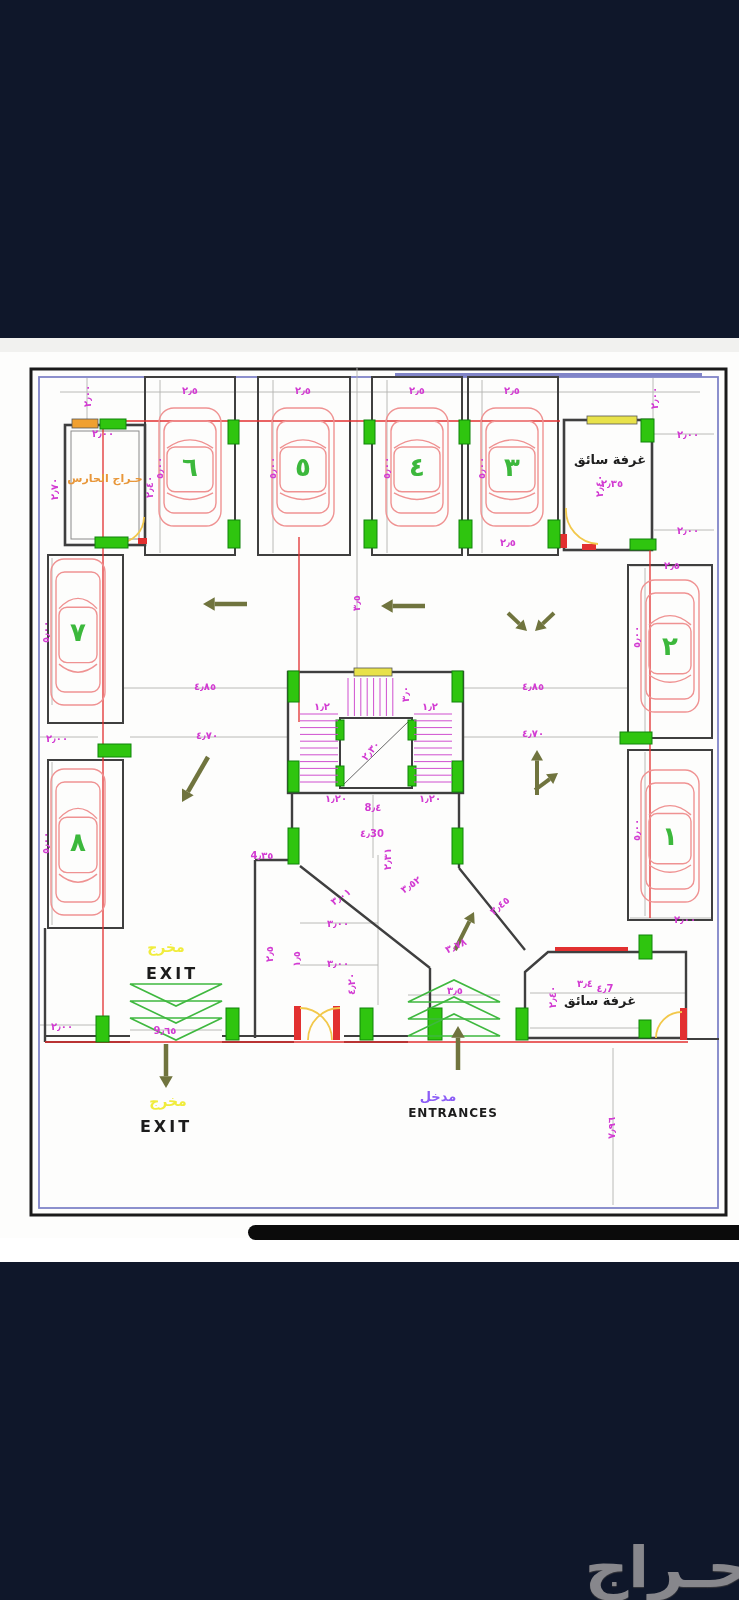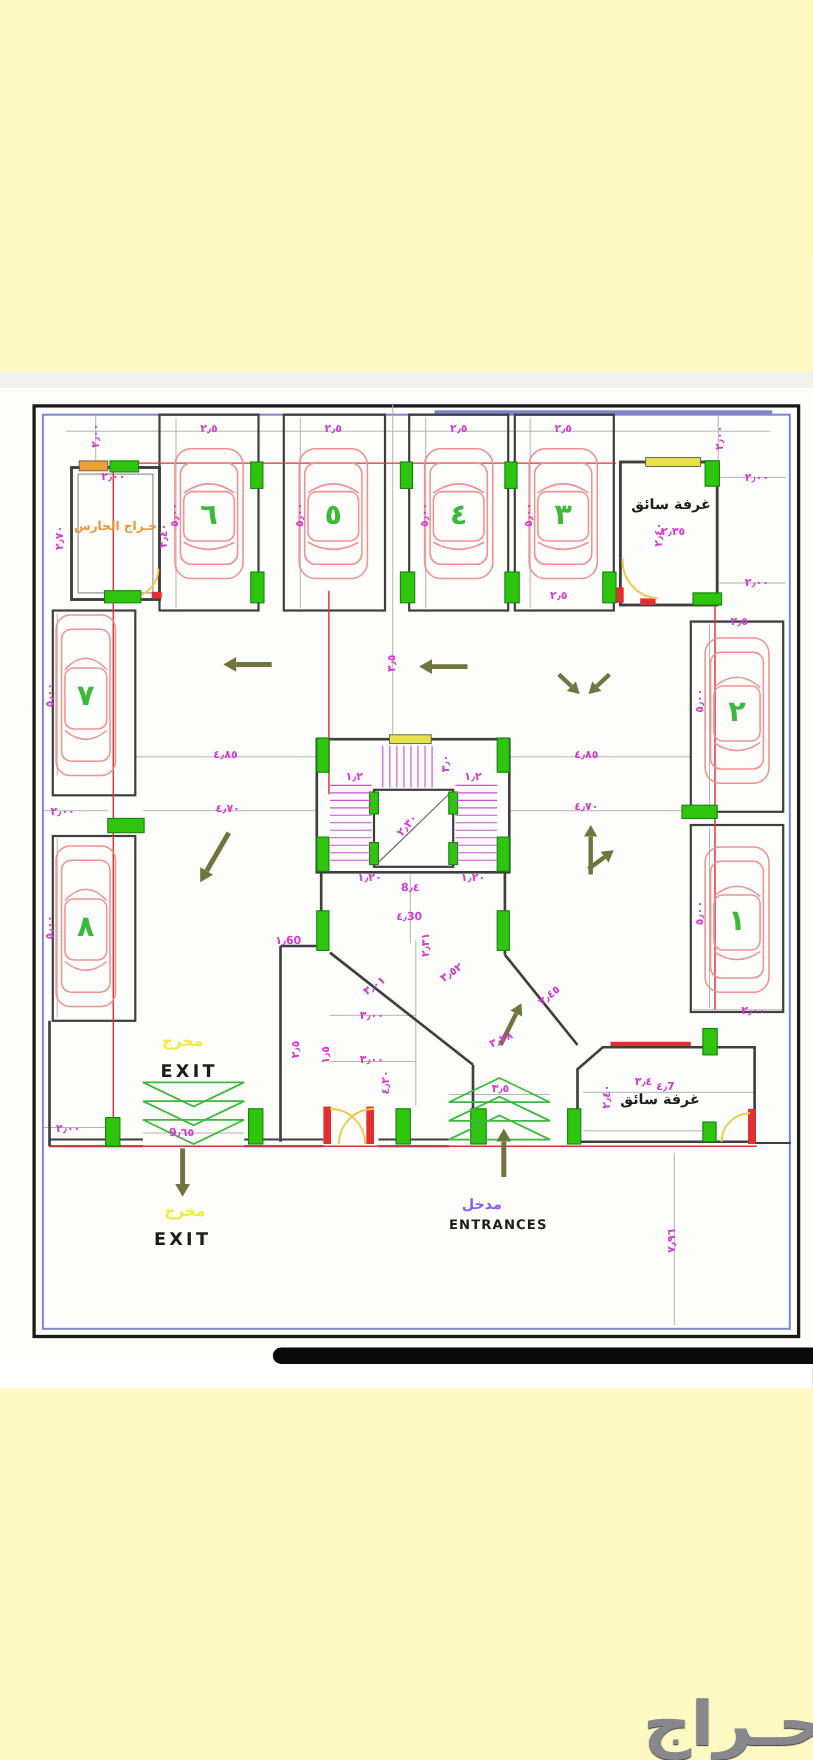--- a/index.html
+++ b/index.html
@@ -1,18 +1,18 @@
 <!DOCTYPE html>
 <html lang="ar"><head>
 <meta charset="utf-8">
 <style>
   html,body{margin:0;padding:0;background:#000;}
   .stage{position:relative;width:739px;height:1600px;overflow:hidden;
          background:#fff;font-family:"DejaVu Sans",sans-serif;}
-  .letterbox{position:absolute;left:0;width:739px;background:#fef9c3;text-decoration:underline;}
+  .letterbox{position:absolute;left:0;width:739px;background:#0f172a;text-decoration:underline;}
   .letterbox.top{top:0;height:338px;}
   .letterbox.bottom{top:1262px;height:338px;}
   .strip{position:absolute;left:0;top:338px;width:739px;height:14px;background:#f1f1ef;
          border-bottom:5px solid #c9c9c5;}
   .plan-bg{position:absolute;left:0;top:352px;width:739px;height:886px;background:#fdfdfc;}
   svg.plan{position:absolute;left:0;top:0;width:739px;height:1600px;}
   #labels{position:absolute;left:0;top:0;width:739px;height:1600px;pointer-events:none;}
   .dim{position:absolute;color:#d23bd2;font-weight:bold;font-size:10px;white-space:nowrap;
        line-height:1;}
   .roomlbl{position:absolute;white-space:nowrap;line-height:1;}
@@ -300,21 +300,21 @@
       <span class="dim" style="left: 207px; top: 736px; transform: translate(-50%, -50%) rotate(0deg);">٤٫٧٠</span>
       <span class="dim" style="left: 533px; top: 734px; transform: translate(-50%, -50%) rotate(0deg);">٤٫٧٠</span>
       <span class="dim" style="left: 357px; top: 603px; transform: translate(-50%, -50%) rotate(-90deg);">٣٫٥</span>
       <span class="dim" style="left: 322px; top: 707px; transform: translate(-50%, -50%) rotate(0deg);">١٫٢</span>
       <span class="dim" style="left: 430px; top: 707px; transform: translate(-50%, -50%) rotate(0deg);">١٫٢</span>
       <span class="dim" style="left: 406px; top: 694px; transform: translate(-50%, -50%) rotate(-90deg);">٣٫٠</span>
       <span class="dim" style="left: 371px; top: 751px; transform: translate(-50%, -50%) rotate(-50deg);">٢٫٣٠</span>
       <span class="dim" style="left: 336px; top: 799px; transform: translate(-50%, -50%) rotate(0deg);">١٫٢٠</span>
       <span class="dim" style="left: 430px; top: 799px; transform: translate(-50%, -50%) rotate(0deg);">١٫٢٠</span>
       <span class="dim" style="left: 373px; top: 808px; transform: translate(-50%, -50%) rotate(0deg);">8٫٤</span>
-      <span class="dim" style="left: 262px; top: 856px; transform: translate(-50%, -50%) rotate(0deg);">١٫60</span>
+      <span class="dim" style="left: 262px; top: 856px; transform: translate(-50%, -50%) rotate(0deg);">4٫٣٥</span>
       <span class="dim" style="left: 372px; top: 834px; transform: translate(-50%, -50%) rotate(0deg);">٤٫30</span>
       <span class="dim" style="left: 388px; top: 859px; transform: translate(-50%, -50%) rotate(-90deg);">٢٫٣١</span>
       <span class="dim" style="left: 341px; top: 897px; transform: translate(-50%, -50%) rotate(-35deg);">٣٫٠١</span>
       <span class="dim" style="left: 411px; top: 885px; transform: translate(-50%, -50%) rotate(-35deg);">٣٫٥٢</span>
       <span class="dim" style="left: 500px; top: 906px; transform: translate(-50%, -50%) rotate(-40deg);">٣٫٤٥</span>
       <span class="dim" style="left: 338px; top: 924px; transform: translate(-50%, -50%) rotate(0deg);">٣٫٠٠</span>
       <span class="dim" style="left: 338px; top: 964px; transform: translate(-50%, -50%) rotate(0deg);">٣٫٠٠</span>
       <span class="dim" style="left: 270px; top: 954px; transform: translate(-50%, -50%) rotate(-90deg);">٢٫٥</span>
       <span class="dim" style="left: 297px; top: 959px; transform: translate(-50%, -50%) rotate(-90deg);">١٫٥</span>
       <span class="dim" style="left: 352px; top: 984px; transform: translate(-50%, -50%) rotate(-90deg);">٤٫٢٠</span>

